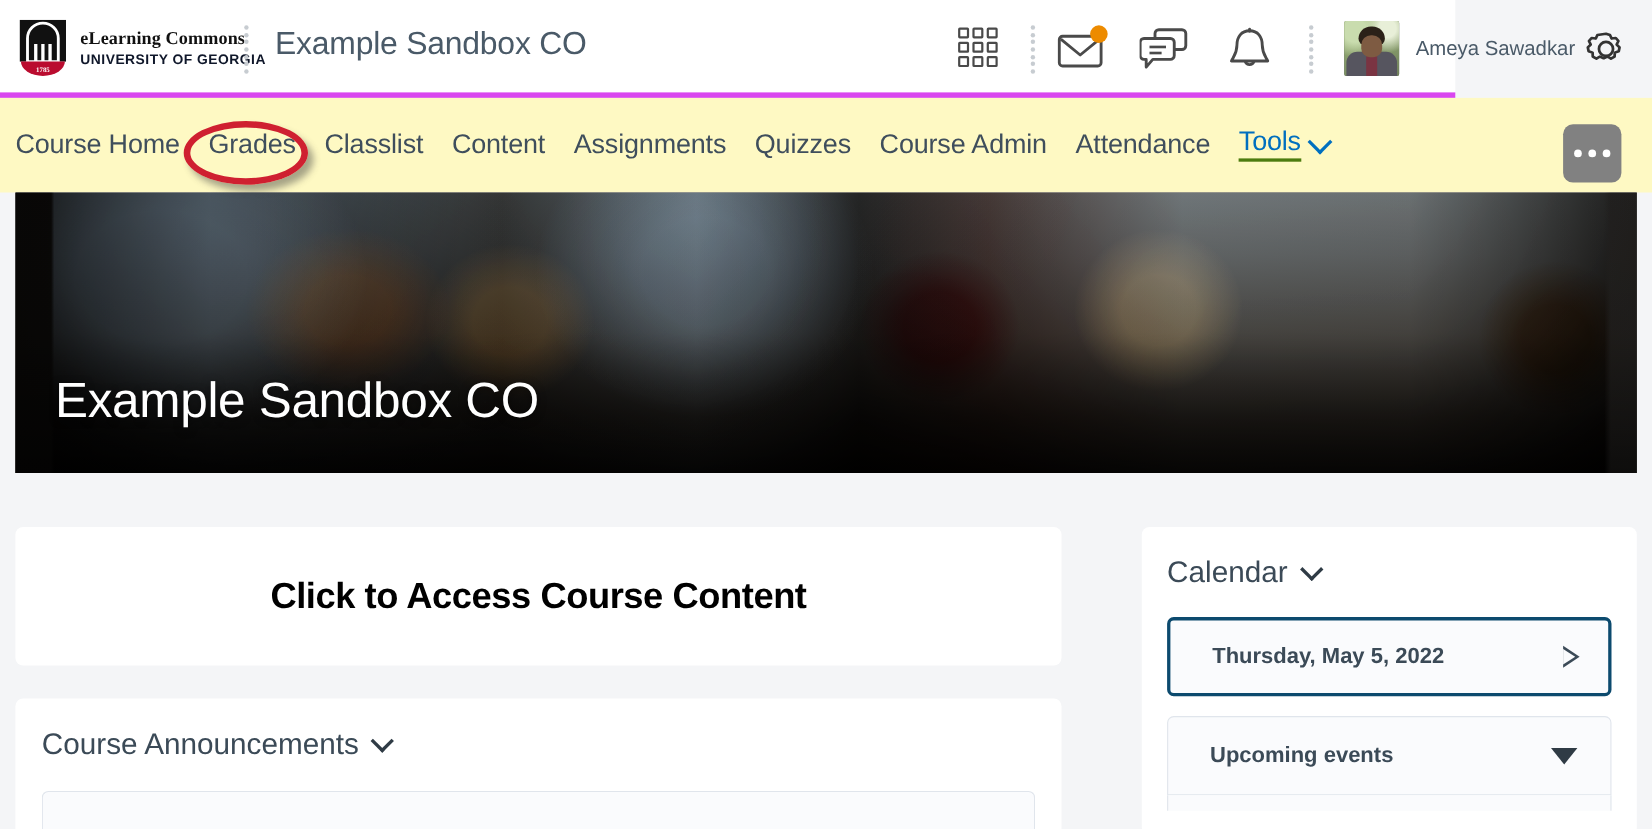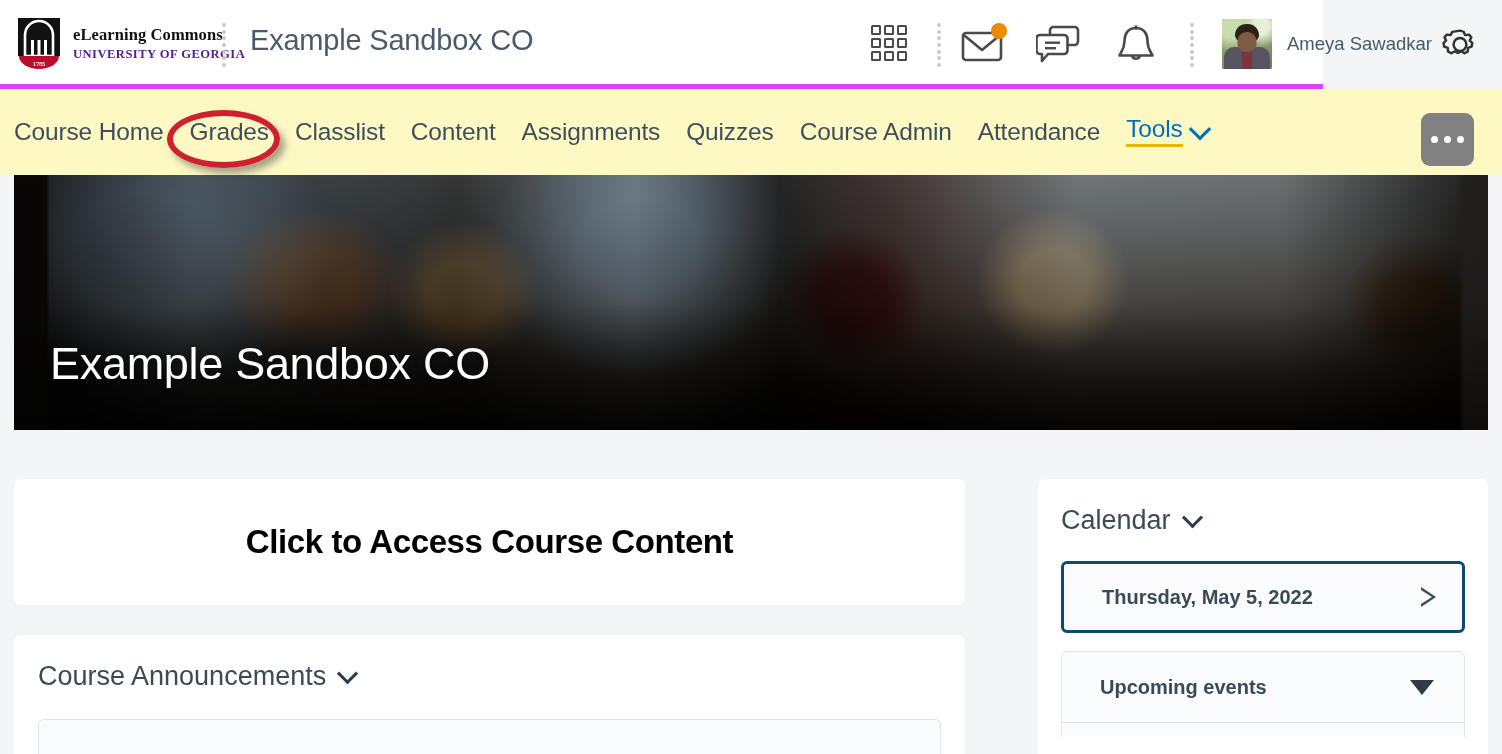--- a/index.html
+++ b/index.html
@@ -52,24 +52,24 @@
   }
   .brand-line1 {
     font-family: "Liberation Serif", serif;
     font-weight: bold;
     font-size: 16.5px;
     color: #111111;
     letter-spacing: 0.1px;
     white-space: nowrap;
   }
   .brand-line2 {
-    font-family: Liberation Serif, serif;
+    font-family: Liberation Sans, sans-serif;
     font-weight: bold;
     font-size: 12.6px;
-    color: #4c1d95;
+    color: #0f172a;
     letter-spacing: 0.45px;
     margin-top: 4px;
     white-space: nowrap;
   }
   .vdots {
     position: absolute;
     width: 4px;
     height: 44px;
     display: flex;
     flex-direction: column;
@@ -230,21 +230,21 @@
   }
   .navlink.active {
     color: #006fbf;
     position: relative;
     display: flex;
     align-items: center;
     gap: 9px;
     margin-right: 0;
   }
   .navlink.active .lbl {
-    border-bottom: 3px solid #eab308;
+    border-bottom: 3px solid #4d7c0f;
     padding-bottom: 3px;
     line-height: 1;
   }
   .chev {
     display: inline-block;
     width: 13px; height: 13px;
     border-right: 3.4px solid #006fbf;
     border-bottom: 3.4px solid #006fbf;
     transform: rotate(45deg) translate(-2px,-2px);
   }

